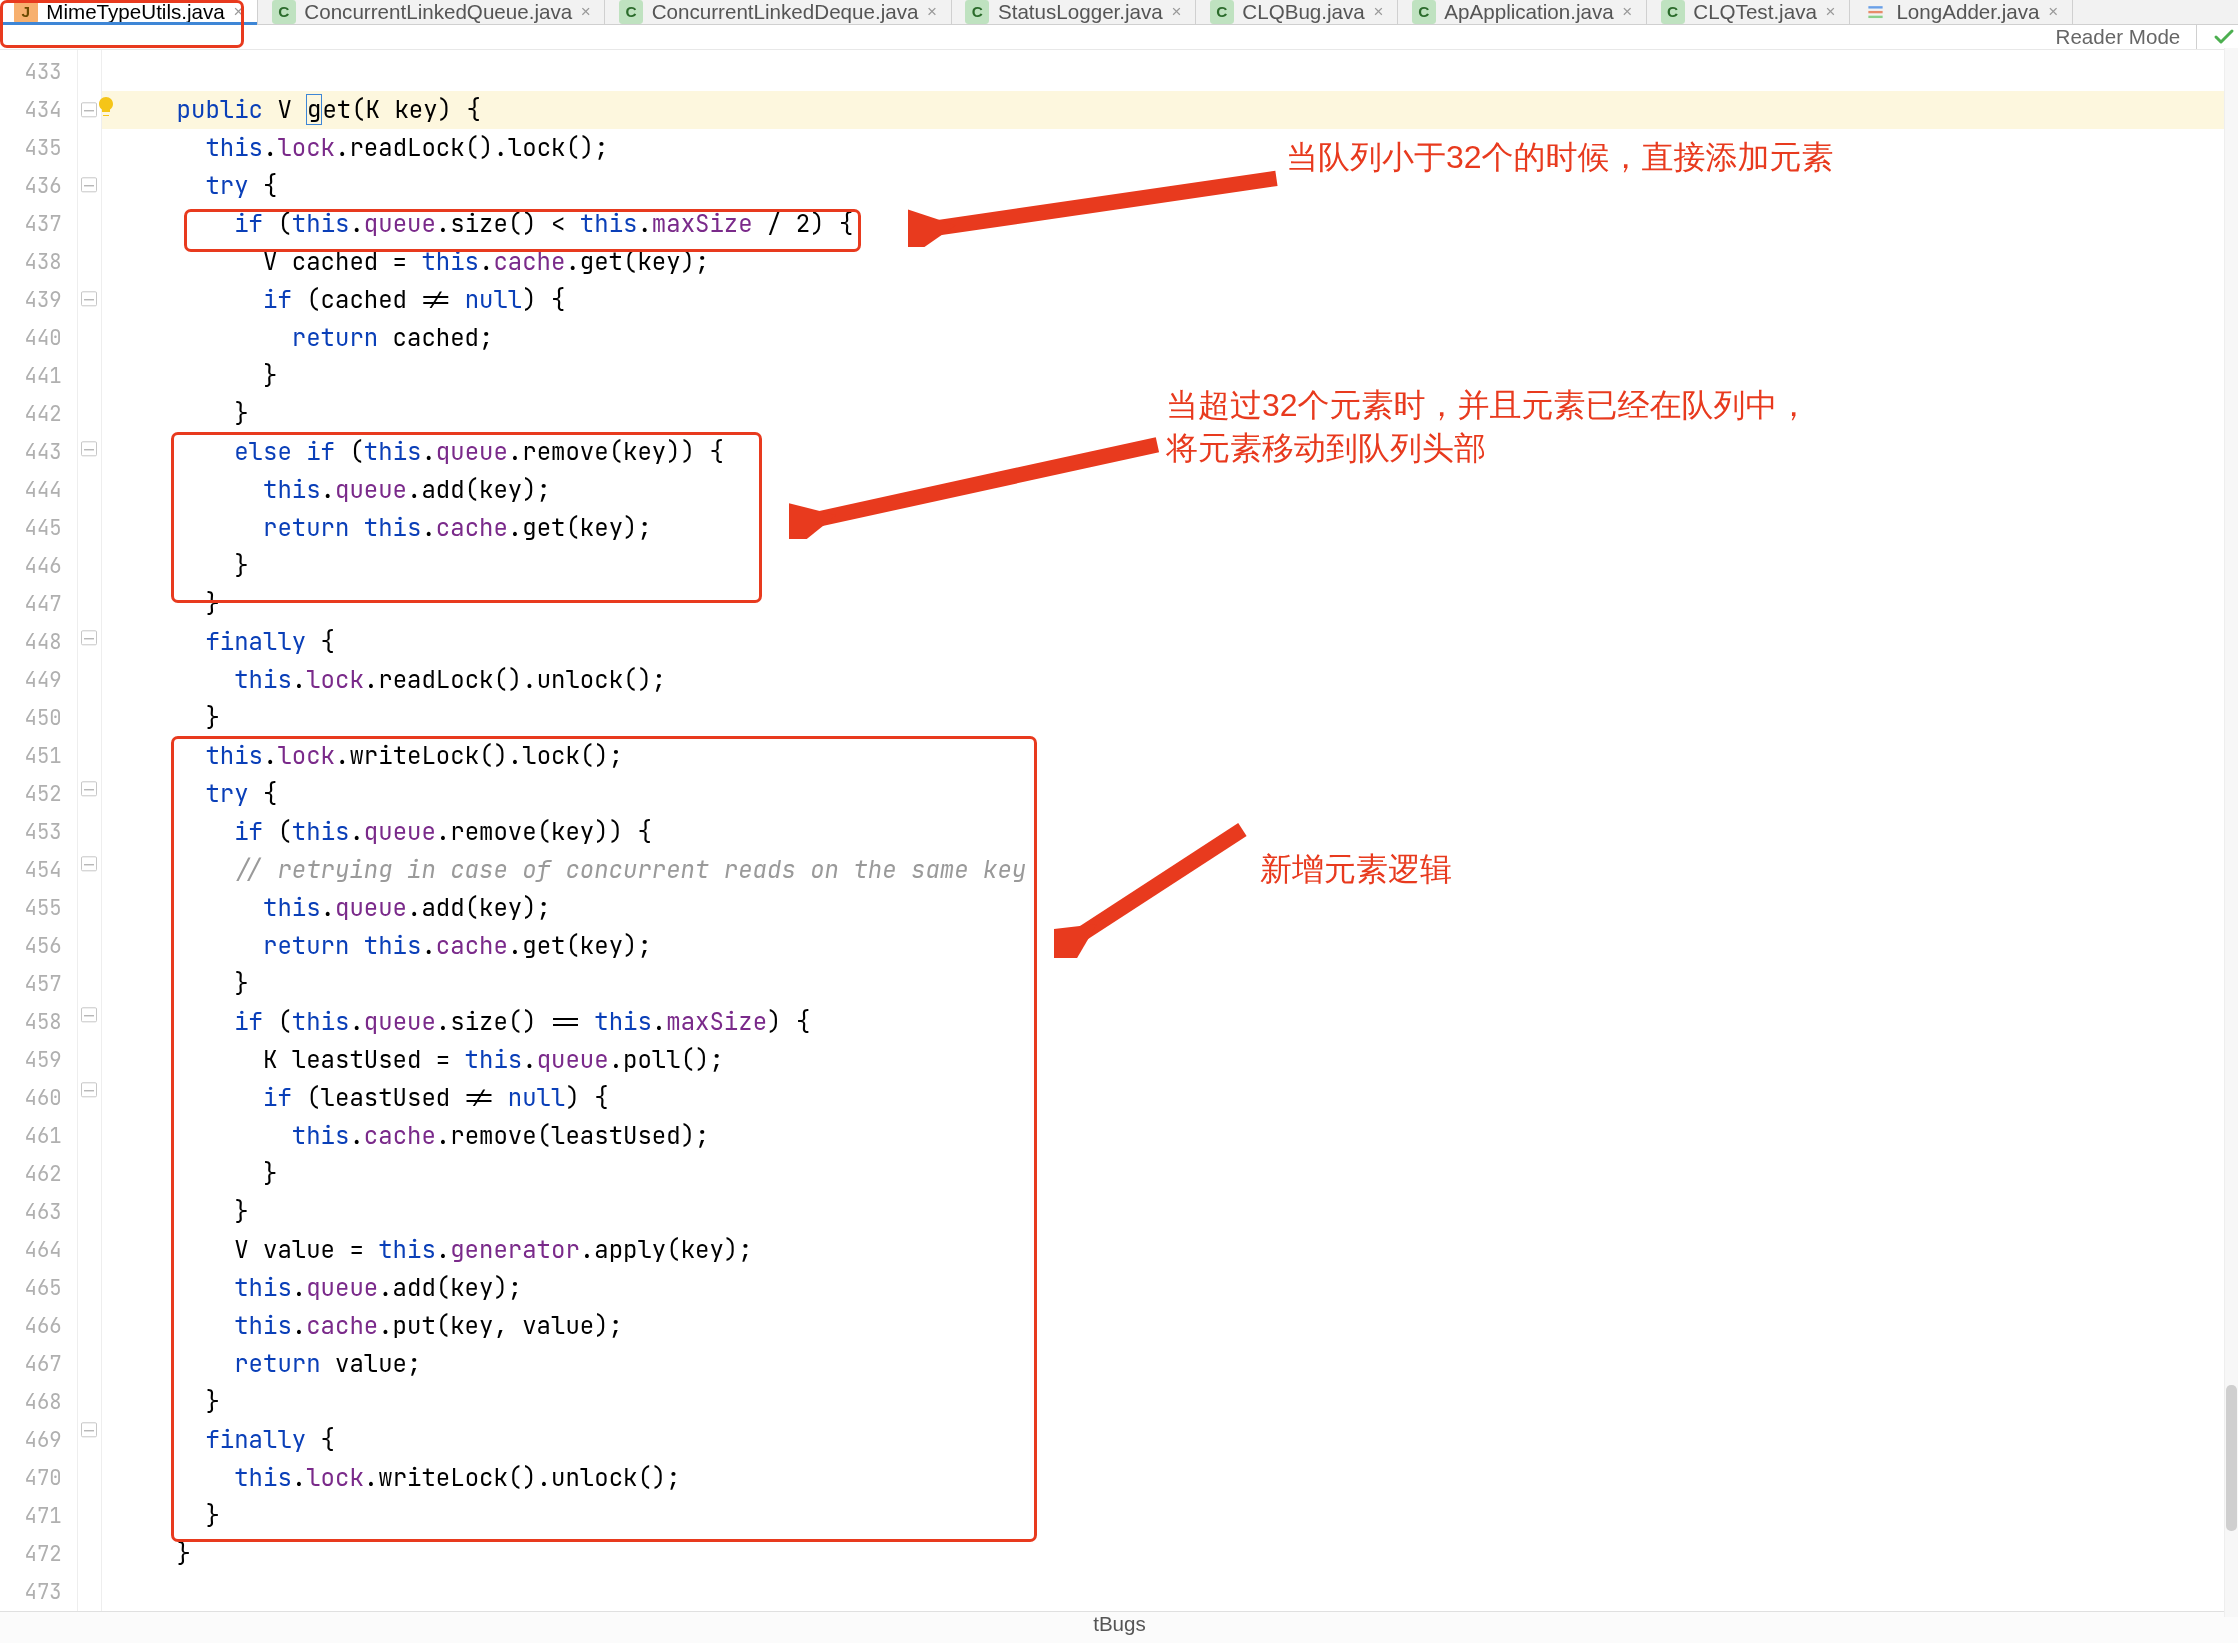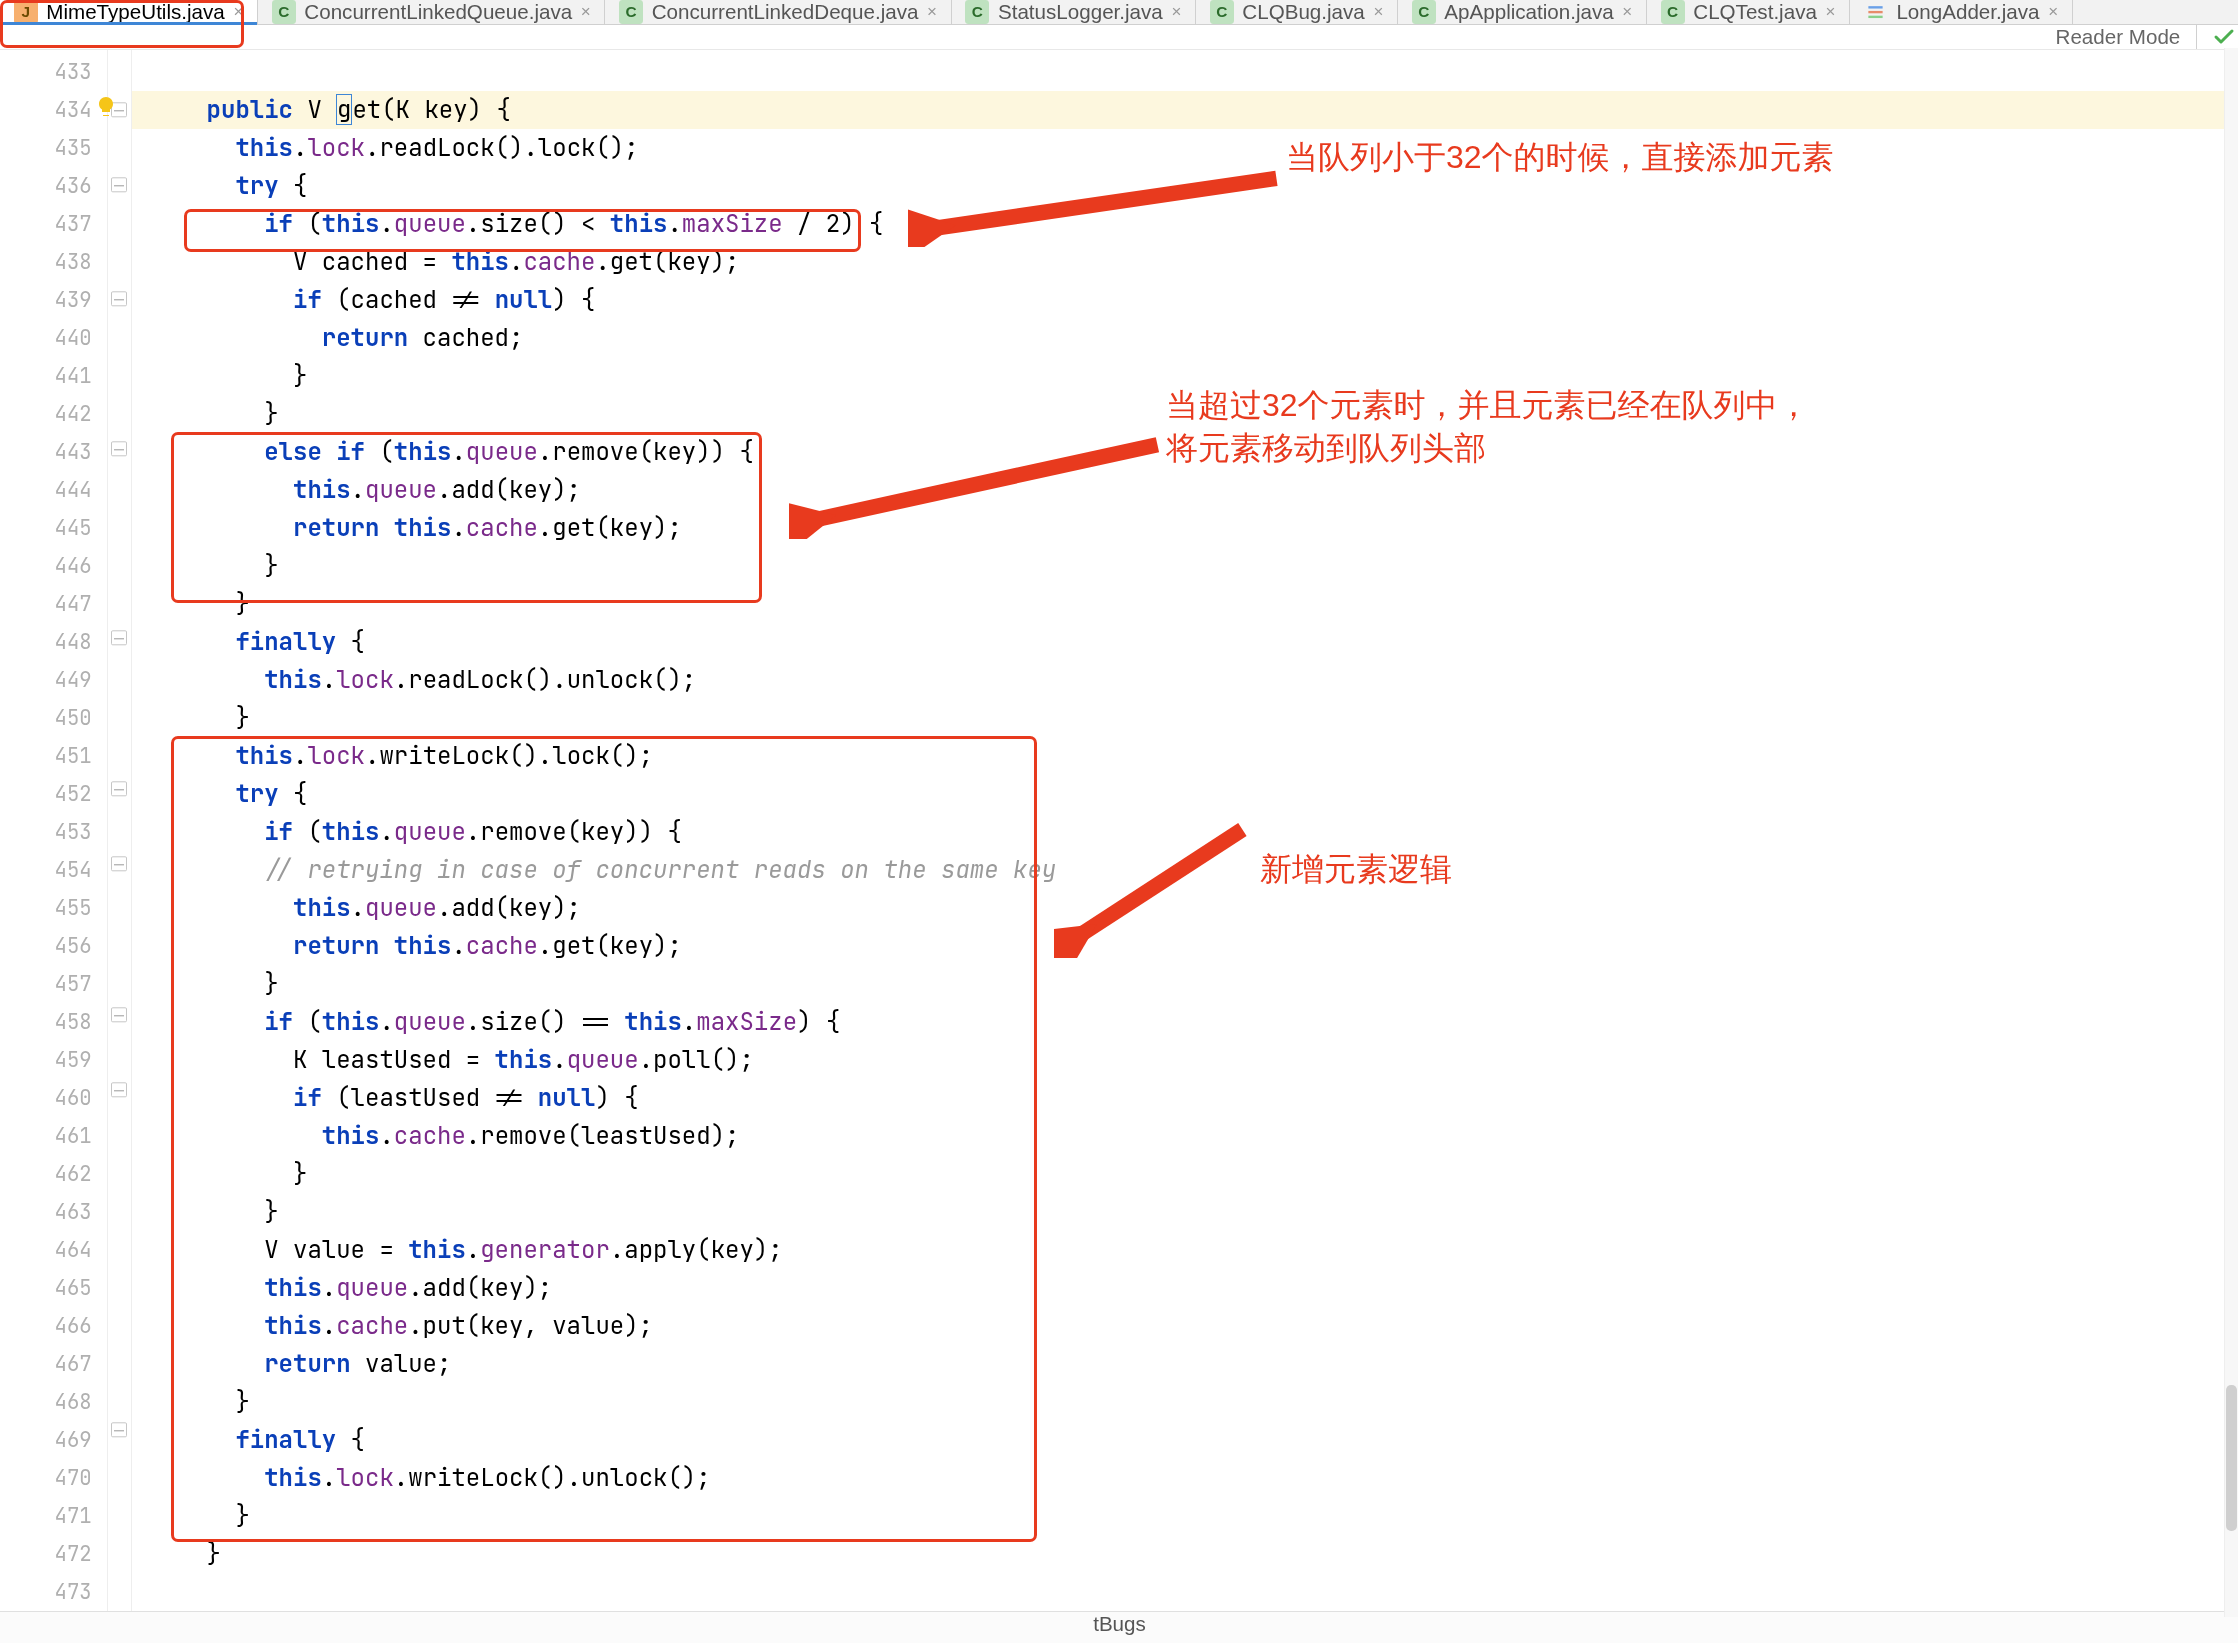--- a/index.html
+++ b/index.html
@@ -16,31 +16,31 @@
   .ic-bars { background:none; }
   .tab .close { color:#999; font-size:17px; }
   
   .tab-highlight { position:absolute; top:0; left:0; width:244px; height:48px; border:3.4px solid #e83a1e; border-radius:6.9px; pointer-events:none; }
   
   .readerbar { height:41px; border-bottom:0.9px solid #e8e8e8; display:flex; align-items:center; justify-content:flex-end; padding-right:3px; gap:15.4px; font-family:-apple-system,Helvetica,Arial,sans-serif; font-size:20.6px; color:#666; }
   .readerbar .divider { width:0.9px; height:24px; background:#d0d0d0; }
   .check-icon svg { display:block; }
   
   .editor { flex:1; display:flex; position:relative; }
-  .gutter { width:108px; background:#fff; border-right:0.9px solid #eee; text-align:right; color:#b0b0b0; font-size:20.6px; padding-top:3.4px; }
+  .gutter { width:78px; background:#fff; border-right:0.9px solid #eee; text-align:right; color:#b0b0b0; font-size:20.6px; padding-top:3.4px; }
   .gutter .ln { height:38px; line-height:38px; padding-right:15.4px; position:relative; }
   .fold-col { width:24px; border-right:0.9px solid #eee; position:relative; }
   .fold-col .mark { position:absolute; left:3.4px; width:15.4px; height:15.4px; transform:translateY(-50%); }
   .fold-col .mark.minus::before { content:""; position:absolute; inset:0; border:0.9px solid #c6c6c6; border-radius:1.7px; background:#fff;}
   .fold-col .mark.minus::after { content:""; position:absolute; left:2.6px; right:2.6px; top:50%; height:0.9px; background:#9a9a9a;}
   .code { flex:1; position:relative; padding-top:3.4px; }
   .code .line { height:38px; line-height:38px; white-space:pre; padding-left:17px; font-size:24px; }
   .code .line.hl { background:#fdf7de; }
   
-  .kw { color:#0a3fb8; font-weight:700; }
+  .kw { color:#0a3fb8; font-weight:400; }
   .fld { color:#7a2a8a; }
   .cmt { color:#9a9a9a; font-style:italic; }
   .caret { outline:1.7px solid #3e86d6; outline-offset:-1.7px; padding:0 0.9px;}
   
   .box { position:absolute; border:3.4px solid #e83a1e; border-radius:6.9px; pointer-events:none; }
   
   .anno { position:absolute; color:#e83a1e; font-family:"PingFang SC","Microsoft YaHei",sans-serif; font-size:32px; line-height:1.35; pointer-events:none; }
   
   .arrow { position:absolute; pointer-events:none; }
   

